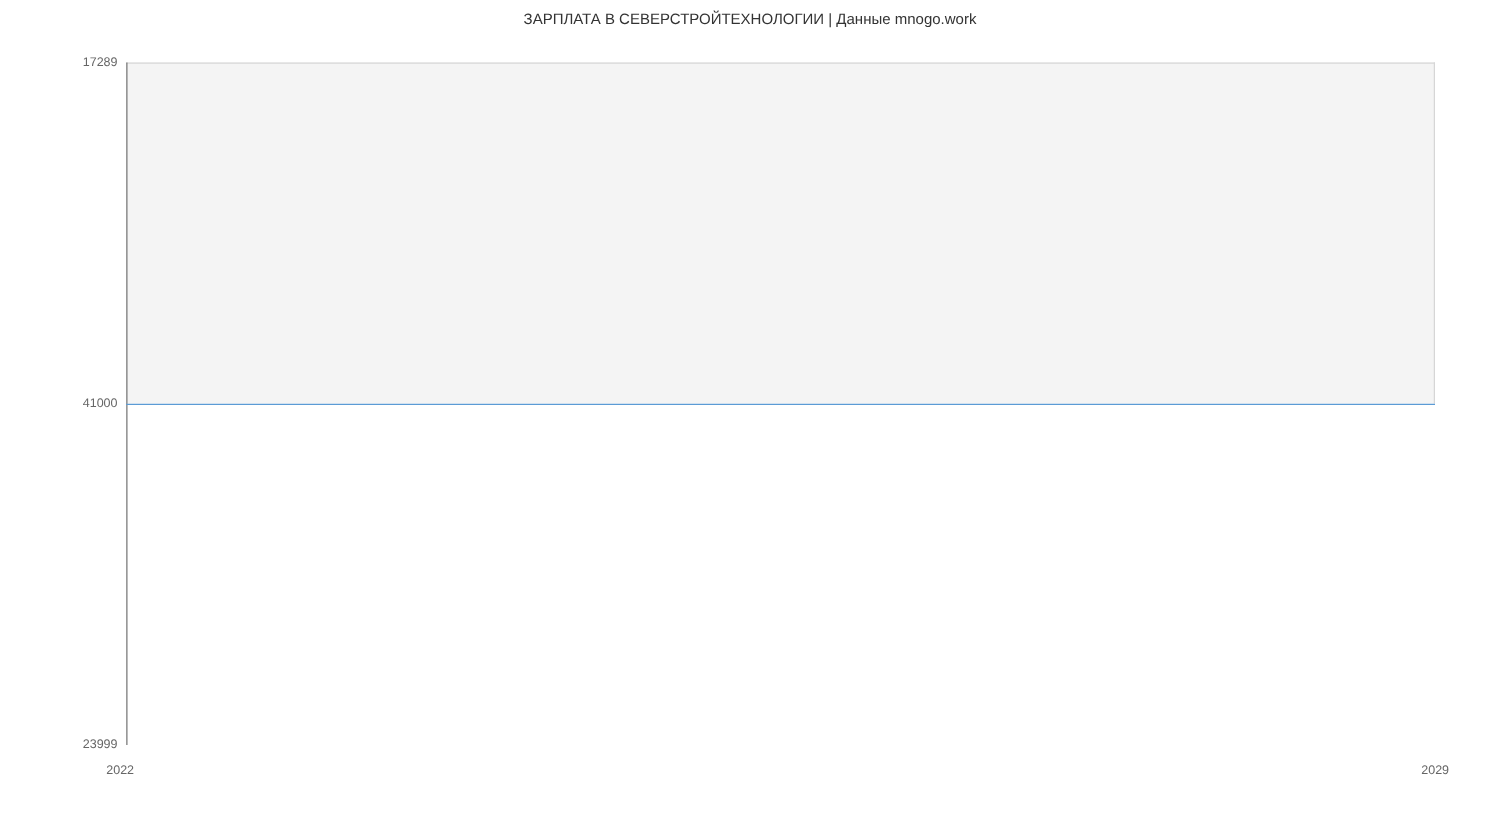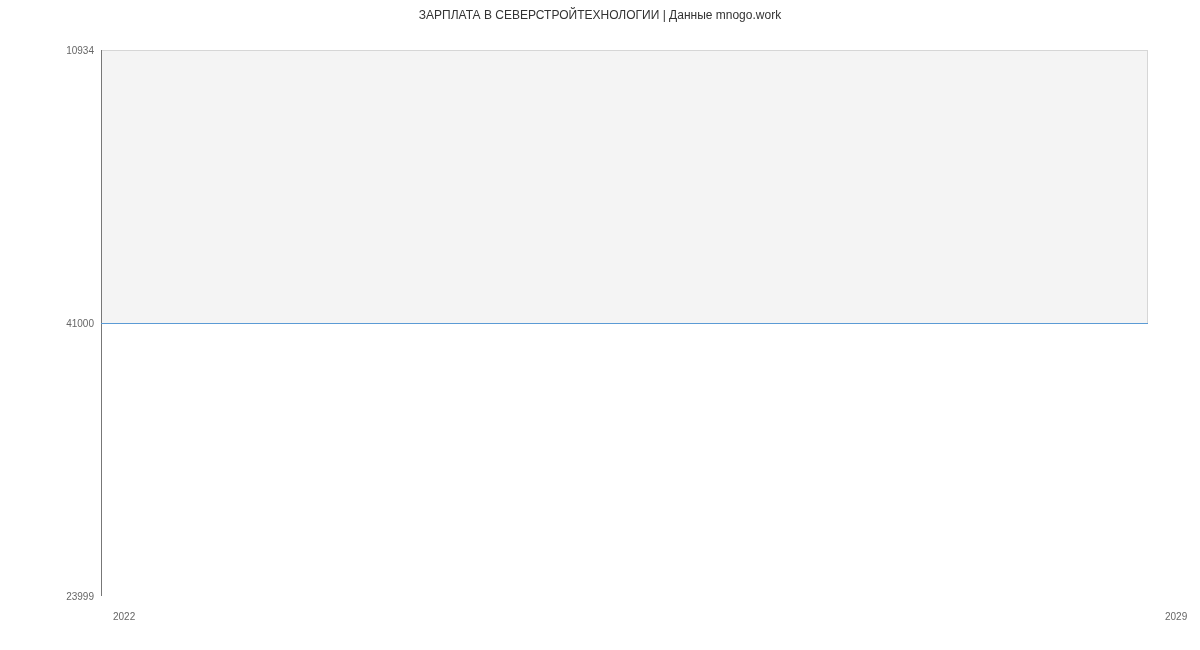--- a/index.html
+++ b/index.html
@@ -8,31 +8,31 @@
     .chart-title { position: absolute; top: 8px; left: 0; right: 0; text-align: center; font-size: 12px; color: #333; }
     .plot-area { position: absolute; left: 101px; top: 50px; width: 1047px; height: 546px; }
     .plot-bg-top { position: absolute; left: 0; top: 0; width: 100%; height: 50%; background: #f4f4f4; border-top: 1px solid #d6d6d6; border-right: 1px solid #d6d6d6; }
     .plot-bg-bottom { position: absolute; left: 0; top: 50%; width: 100%; height: 50%; background: #fff; }
     .y-axis-line { position: absolute; left: 0; top: 0; width: 1px; height: 100%; background: #777; }
     .data-line { position: absolute; left: 0; top: 50%; width: 100%; height: 1px; background: #5b9bd5; }
     .y-tick { position: absolute; right: 1106px; font-size: 10px; color: #666; transform: translateY(-50%); }
     .y-tick-0 { top: 596px; text-align: center; }
     .y-tick-1 { top: 323px; }
     .y-tick-2 { top: 50px; }
-    .x-tick { position: absolute; top: 611px; font-size: 10px; color: #666; margin-left: 28px; }
+    .x-tick { position: absolute; top: 611px; font-size: 10px; color: #666; }
     .x-tick-0 { left: 85px; }
     .x-tick-1 { left: 1137px; }
   </style>
 </head>
 <body>
 
 <div class="chart-container">
   <div class="chart-title">ЗАРПЛАТА В  СЕВЕРСТРОЙТЕХНОЛОГИИ | Данные mnogo.work</div>
 
-  <div class="y-tick y-tick-2">10934</div>
+  <div class="y-tick y-tick-2">17289</div>
   <div class="y-tick y-tick-1">41000</div>
   <div class="y-tick y-tick-0">23999</div>
 
   <div class="plot-area">
     <div class="plot-bg-top"></div>
     <div class="plot-bg-bottom"></div>
     <div class="y-axis-line"></div>
     <div class="data-line"></div>
   </div>
 

